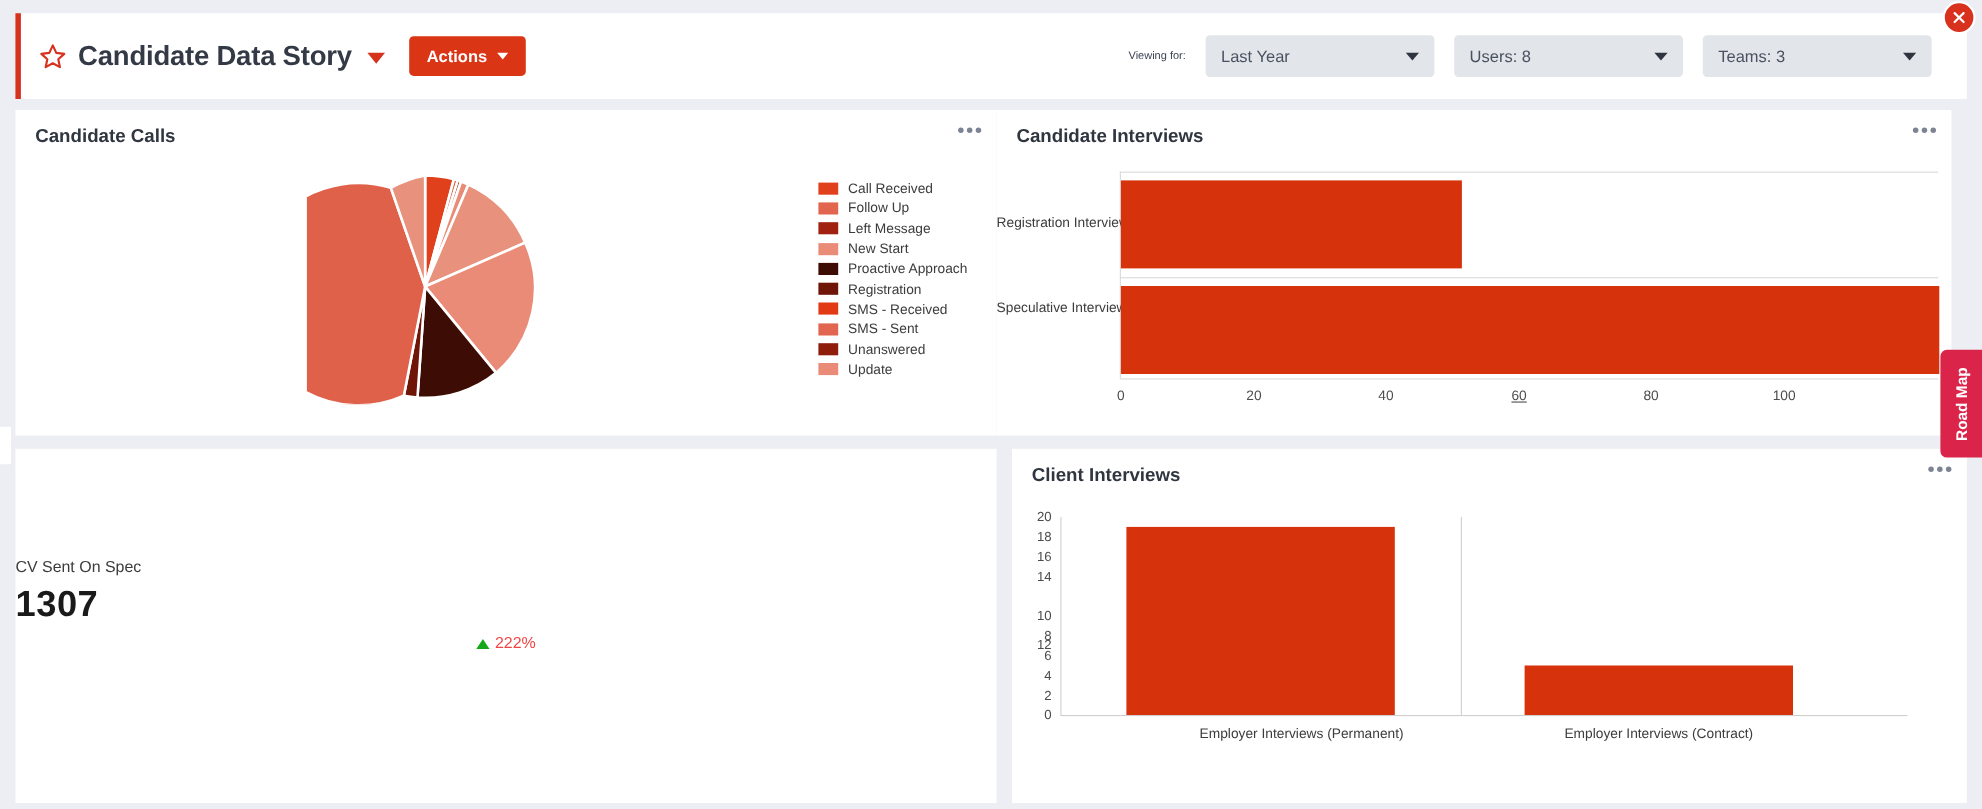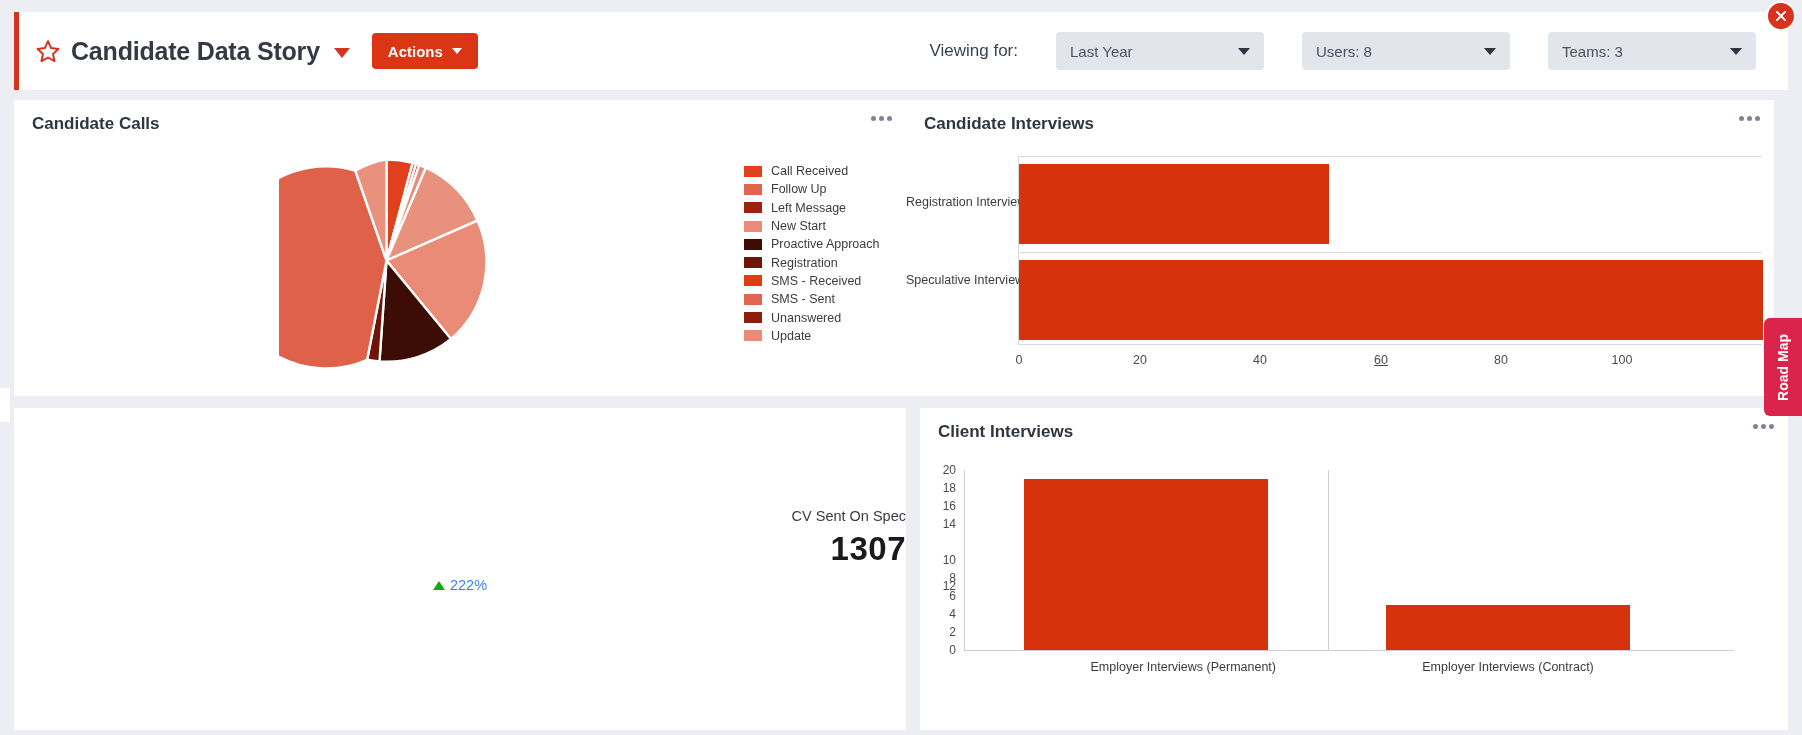--- a/index.html
+++ b/index.html
@@ -37,24 +37,24 @@
     margin-left: 22px; background: #da3615; color: #fff;
     border: none; border-radius: 4px; height: 36px; padding: 0 16px;
     font-size: 15px; font-weight: bold; font-family: "Liberation Sans", sans-serif;
     display: inline-flex; align-items: center; gap: 9px; cursor: pointer;
   }
   .actions-btn .cw {
     width:0;height:0;border-left:5px solid transparent;border-right:5px solid transparent;
     border-top:6px solid #fff;
   }
   .hdr-right { margin-left: auto; display:flex; align-items:center; padding-right: 32px; gap: 18px; }
-  .viewing-label { font-size: 17px; color:#3b4250; white-space:nowrap; }
+  .viewing-label { font-size: 10px; color:#3b4250; white-space:nowrap; }
   .filter-select {
     width: 208px; height: 38px; background: #e2e5ea; border: none; border-radius: 4px;
-    display: flex; align-items:center; padding: 0 14px; cursor: pointer; margin-left: 20px;
+    display: flex; align-items:center; padding: 0 14px; cursor: pointer;
   }
   .filter-select .fs-text { font-size: 15px; color: #4a5160; flex: 1; white-space:nowrap; }
   .filter-select .fs-caret {
     width:0;height:0;border-left:6px solid transparent;border-right:6px solid transparent;
     border-top:7px solid #2e3440;
   }
   .close-btn {
     position:absolute; right: 6px; top: 1px; width: 30px; height: 30px;
     background: #d8321e; border-radius: 50%; display:flex; align-items:center; justify-content:center;
     cursor:pointer; border: 2px solid #fff; z-index: 30;
@@ -86,24 +86,24 @@
   .legend-label { font-size: 12.5px; color: #3c3c3c; white-space:nowrap; }
 
   
   .hbar-area { position: relative; height: 240px; }
   .hb-label { position:absolute; font-size: 12.5px; color:#3c3c3c; text-align:right; white-space:nowrap; }
   .hb-grid  { position:absolute; background:#d9d9d9; }
   .hb-bar   { position:absolute; background:#d6330c; }
   .hb-tick  { position:absolute; font-size: 12.5px; color:#4c4c4c; text-align:center; }
 
   
-  .kpi { position:absolute; left:0; top: 100px; width: 892px; text-align:right; }
+  .kpi { position:absolute; left:0; top: 100px; width: 892px; text-align:left; }
   .kpi-label { font-size: 14.5px; color:#3c3c3c; }
   .kpi-value { font-size: 33px; font-weight: bold; color:#1a1a1a; margin-top: 6px; letter-spacing:0.5px; }
-  .kpi-delta { margin-top: 9px; font-size: 14.5px; color:#3b82f6; display:flex; align-items:center; justify-content:center; gap:5px; }
+  .kpi-delta { margin-top: 9px; font-size: 14.5px; color:#ef4444; display:flex; align-items:center; justify-content:center; gap:5px; }
   .kpi-arrow { width:0;height:0;border-left:6px solid transparent;border-right:6px solid transparent;border-bottom:9px solid #17a81a; }
 
   
   .vbar-area { position:relative; height: 262px; }
   .vb-tick { position:absolute; font-size: 12px; color:#4c4c4c; text-align:right; width: 24px; }
   .vb-axis { position:absolute; background:#cfcfcf; }
   .vb-bar  { position:absolute; background:#d6330c; }
   .vb-cat  { position:absolute; font-size: 12.5px; color:#3c3c3c; text-align:center; white-space:nowrap; }
 
   

